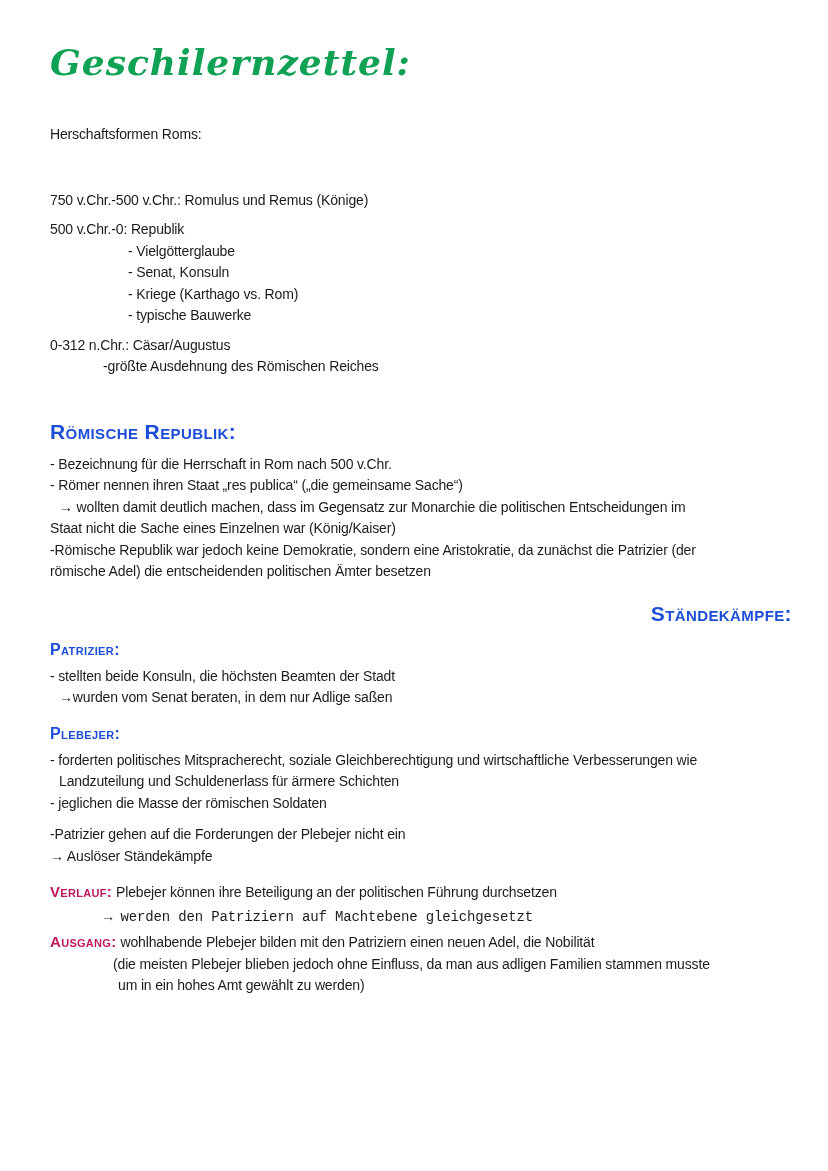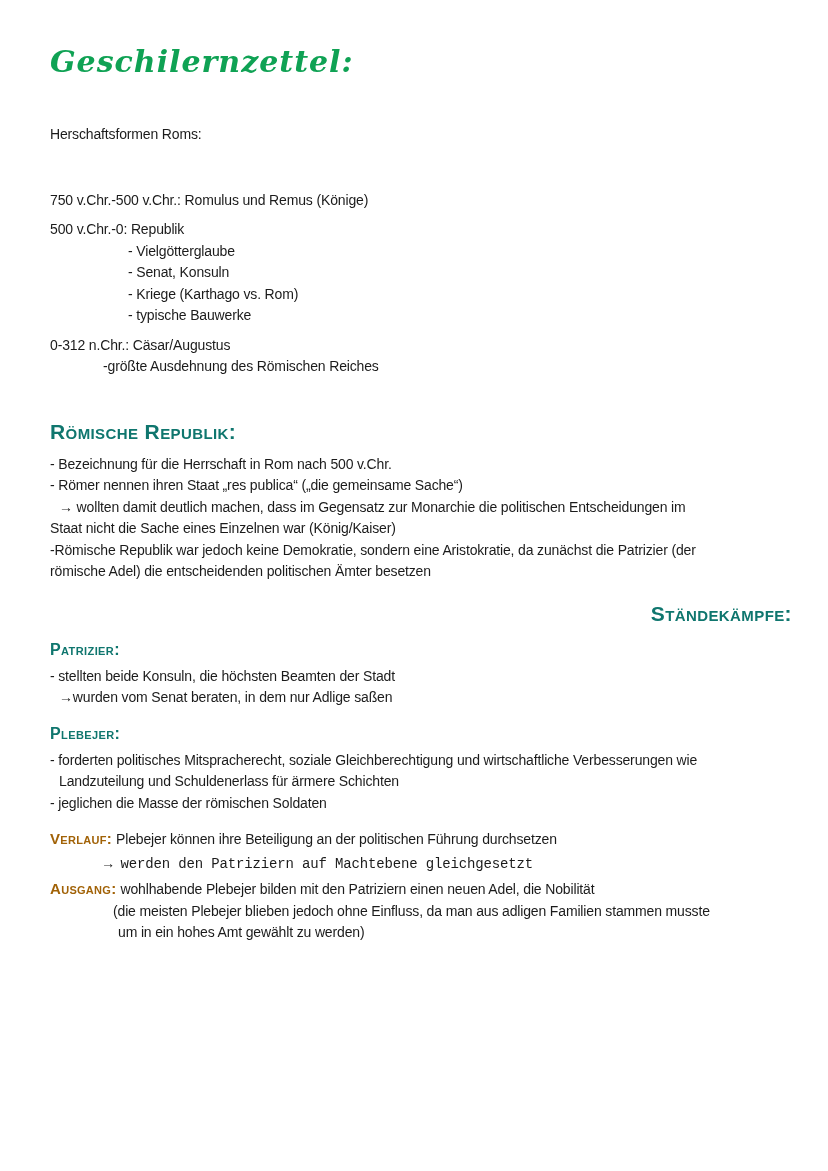--- a/index.html
+++ b/index.html
@@ -12,21 +12,21 @@
     box-sizing: border-box;
     padding: 44px 36px 0 50px;
     font-family: "Liberation Sans", sans-serif;
     color: #1b1b1b;
     overflow: hidden;
   }
   .title {
     font-family: "DejaVu Serif", serif;
     font-style: italic;
     font-weight: bold;
-    font-size: 30px;
+    font-size: 36px;
     line-height: 36px;
     letter-spacing: 1px;
     margin: 0 0 26px 0;
   }
   .line {
     margin: 0;
     font-size: 14px;
     line-height: 21.5px;
     letter-spacing: -0.15px;
     white-space: nowrap;
@@ -38,21 +38,21 @@
   .mt16 { margin-top: 16px; }
   .indent-items  { padding-left: 78px; }
   .indent-caesar { padding-left: 53px; }
   .indent-arrow  { padding-left: 9px; }
   .indent-sub    { padding-left: 54px; }
   .indent-sub2   { padding-left: 63px; }
   .indent-sub3   { padding-left: 68px; }
   .caps {
     font-variant: small-caps;
     font-weight: 700;
-    color: #0f766e;
+    color: #1d4ed8;
     letter-spacing: 0.4px;
     font-family: "Liberation Sans", sans-serif;
   }
   .h2 {
     font-size: 21px;
     line-height: 24px;
     margin: 42px 0 10px 0;
   }
   .h2b {
     font-size: 21px;
@@ -63,21 +63,21 @@
   .h3 {
     font-size: 16px;
     line-height: 19px;
     margin: 15px 0 7px 0;
   }
   .inline-label {
     font-variant: small-caps;
     font-weight: 700;
     font-size: 15px;
     letter-spacing: 0.3px;
-    color: #a16207;
+    color: #be185d;
     margin-right: 4px;
   }
 </style>
 </head>
 <body>
 
 <div class="page">
 
   <h1 class="title" style="color: rgb(15, 162, 84);">Geschilernzettel:</h1>
 
@@ -115,20 +115,24 @@
     <p class="line indent-arrow">→wurden vom Senat beraten, in dem nur Adlige saßen</p>
   </div>
 
   <h3 class="caps h3 mt16">Plebejer:</h3>
   <div>
     <p class="line">- forderten politisches Mitspracherecht, soziale Gleichberechtigung und wirtschaftliche Verbesserungen wie</p>
     <p class="line indent-arrow">Landzuteilung und Schuldenerlass für ärmere Schichten</p>
     <p class="line">- jeglichen die Masse der römischen Soldaten</p>
   </div>
 
+  <div class="mt10">
+    <p class="line">-Patrizier gehen auf die Forderungen der Plebejer nicht ein</p>
+    <p class="line">→ Auslöser Ständekämpfe</p>
+  </div>
 
   <p class="line mt14">
     <span class="inline-label">Verlauf:</span><span>Plebejer können ihre Beteiligung an der politischen Führung durchsetzen</span>
   </p>
   <p class="line indent-sub" style="margin-top:3px;font-family:Liberation Mono, monospace;">→ werden den Patriziern auf Machtebene gleichgesetzt</p>
 
   <p class="line" style="margin-top:3px;">
     <span class="inline-label">Ausgang:</span><span>wohlhabende Plebejer bilden mit den Patriziern einen neuen Adel, die Nobilität</span>
   </p>
   <p class="line indent-sub2" style="">(die meisten Plebejer blieben jedoch ohne Einfluss, da man aus adligen Familien stammen musste</p>

